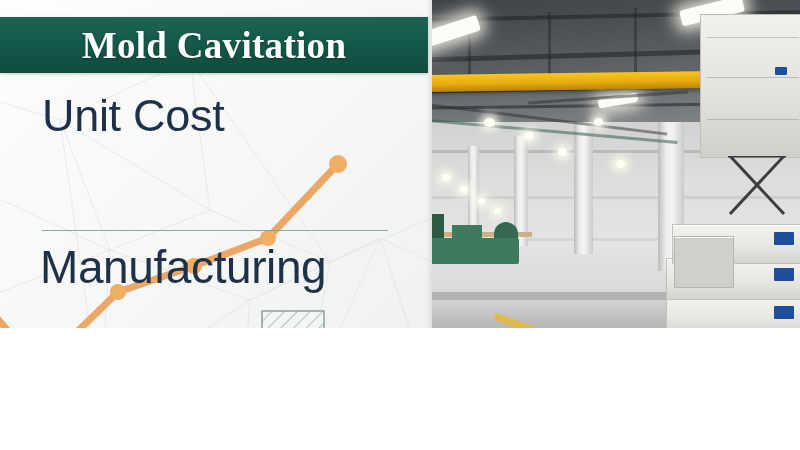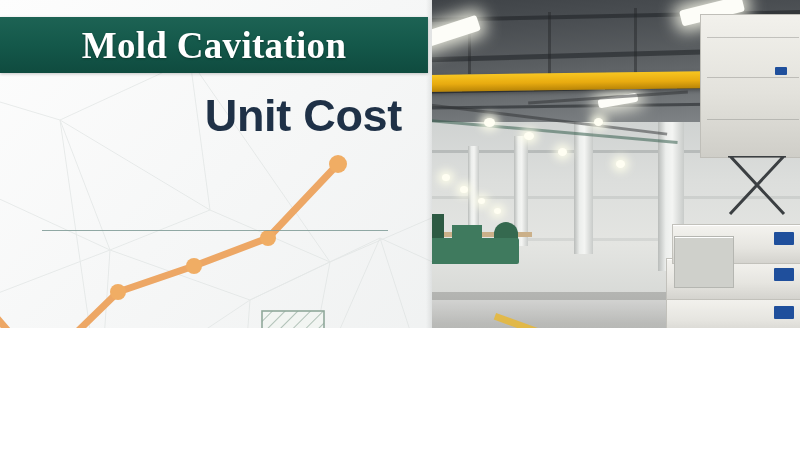--- a/index.html
+++ b/index.html
@@ -89,21 +89,21 @@
 
   .banner{position:absolute;left:0;top:17px;width:428px;height:56px;
     background:linear-gradient(180deg,#1d6354 0%,#14584a 50%,#0f4b3f 100%);
     box-shadow:0 1px 3px rgba(0,0,0,.22);}
   .banner-title{position:absolute;left:0;top:0;width:428px;height:56px;
     display:flex;align-items:center;justify-content:center;
     color:#ffffff;font-family:"Liberation Serif",serif;font-weight:700;font-size:37px;
     letter-spacing:.3px;text-shadow:0 1px 2px rgba(0,0,0,.35);}
 
   .lines{position:absolute;left:42px;top:92px;width:360px;}
-  .ln{color:#1f3147;font-family:"Liberation Sans",sans-serif;font-weight:700;line-height:1.06;text-align:right;}
+  .ln{color:#1f3147;font-family:"Liberation Sans",sans-serif;font-weight:400;line-height:1.06;}
   .ln1{font-size:45px;letter-spacing:-.3px;}
   .ln2{font-size:43px;letter-spacing:-.3px;margin-top:10px;}
   .divider{position:absolute;left:42px;top:230px;width:346px;height:1px;
     background:#7e9a95;opacity:.85;}
   .ln3{position:absolute;left:40px;top:240px;font-size:46px;color:#1f3147;
     font-family:"Liberation Sans",sans-serif;letter-spacing:-.4px;}
 
   .chart{position:absolute;left:0;top:150px;width:432px;height:300px;}
   svg{display:block;}
 </style>
@@ -269,17 +269,18 @@
     <div class="banner">
       <div class="banner-title">Mold Cavitation</div>
     </div>
 
     <div class="lines">
       <div class="ln ln1">Unit Cost</div>
     </div>
 
     <div class="divider"></div>
 
+    <div class="ln3">Manufacturing</div>
 
     <div class="panel-edge"></div>
   </div>
 
 </div>
 
 </body></html>

